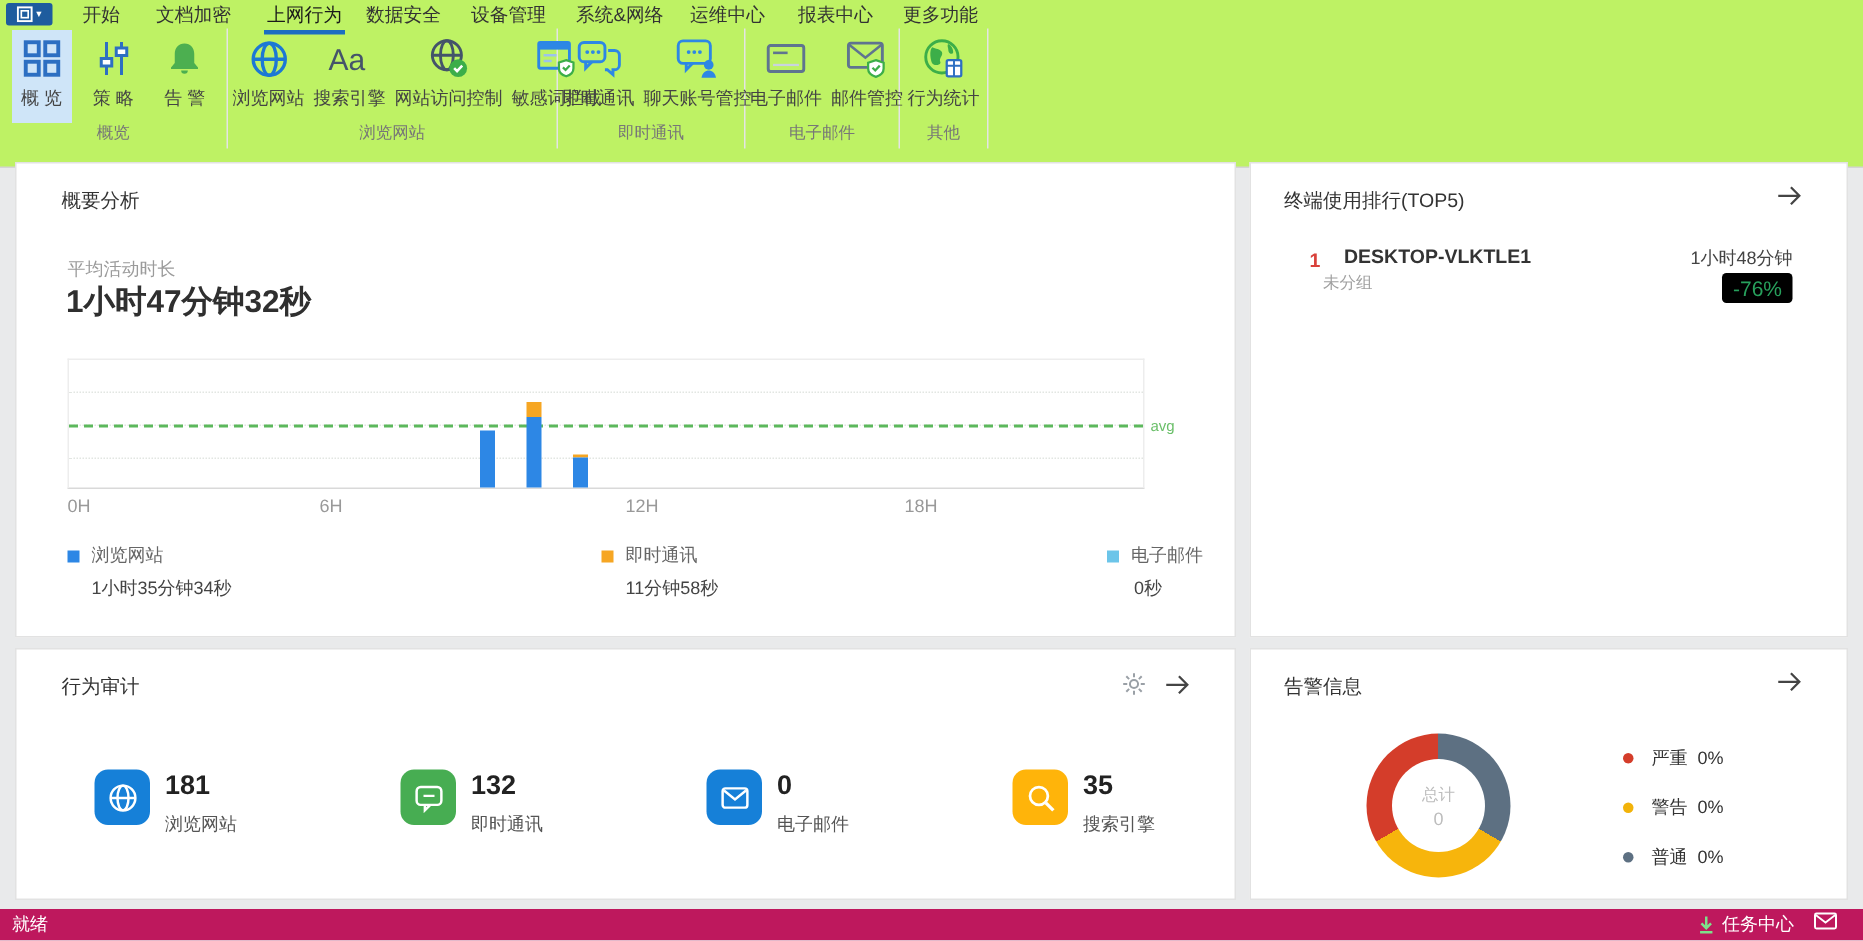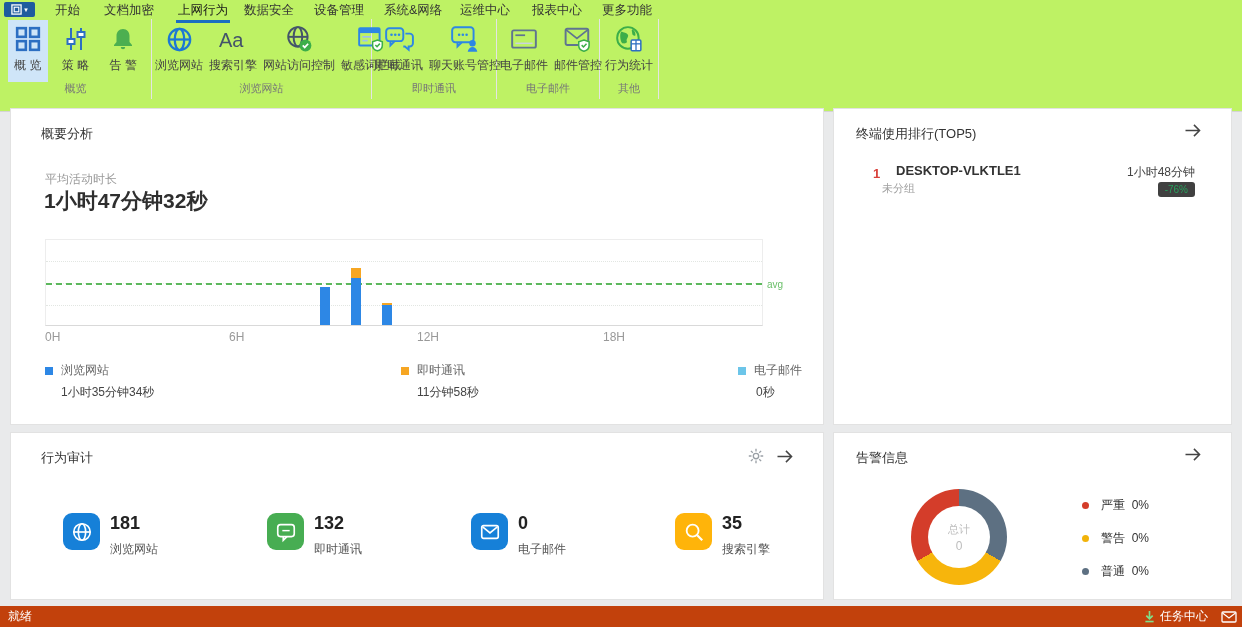--- a/index.html
+++ b/index.html
@@ -47,41 +47,41 @@
   .legend-item { position:absolute; top:253px; }
   .legend-head { display:flex; align-items:center; gap:8px; font-size:12px; color:#666; }
   .legend-sq { width:8px; height:8px; }
   .legend-val { font-size:12px; color:#444; margin-top:5px; padding-left:16px; }
 
   
   .rank-num { position:absolute; left:39px; top:57px; font-size:13px; font-weight:bold; color:#d9413b; }
   .rank-name { position:absolute; left:62px; top:54px; font-size:13px; font-weight:bold; color:#333; }
   .rank-group { position:absolute; left:48px; top:72px; font-size:11px; color:#a0a0a0; }
   .rank-time { position:absolute; right:36px; top:55px; font-size:12px; color:#444; }
-  .rank-badge { position:absolute; right:36px; top:73px; font-size:10px; color:#27a05c; background:#404040; padding:2px 7px; border-radius:3px; }
+  .rank-badge { position:absolute; right:36px; top:73px; font-size:14px; color:#27a05c; background:#000000; padding:2px 7px; border-radius:3px; }
 
   
   .stat { position:absolute; top:80px; display:flex; gap:10px; cursor:pointer; }
   .stat-tile { width:37px; height:37px; border-radius:9px; display:flex; align-items:center; justify-content:center; }
   .stat-num { font-size:18px; font-weight:bold; color:#222; line-height:1; margin-top:1px; }
   .stat-lbl { font-size:12px; color:#555; margin-top:9px; }
 
   
   #donut { position:absolute; left:77px; top:56px; width:96px; height:96px; border-radius:50%; }
   #donut-hole { position:absolute; left:94px; top:73px; width:62px; height:62px; border-radius:50%; background:#fff; display:flex; flex-direction:column; align-items:center; justify-content:center; }
   .donut-lbl { font-size:11px; color:#bdbdbd; }
   .donut-val { font-size:12px; color:#bdbdbd; margin-top:2px; }
   .alert-row { position:absolute; left:248px; display:flex; align-items:center; gap:12px; }
   .alert-dot { width:7px; height:7px; border-radius:50%; }
   .alert-txt { font-size:12px; color:#333; }
 
   
-  #statusbar { position:absolute; left:0; top:606px; width:1242px; height:21px; background:#c2410c; display:flex; align-items:center; color:#fff; font-size:12px; }
+  #statusbar { position:absolute; left:0; top:606px; width:1242px; height:21px; background:#be185d; display:flex; align-items:center; color:#fff; font-size:12px; }
   #status-left { margin-left:8px; }
-  #status-right { margin-left:auto; display:flex; align-items:center; gap:7px; margin-right:5px;font-family:Liberation Serif, serif; }
+  #status-right { margin-left:auto; display:flex; gap:7px; margin-right:17px;font-family:Liberation Serif, serif; }
   #status-right .clickable { cursor:pointer; display:flex; align-items:center; gap:5px; }
 </style>
 </head>
 <body>
 
 <div id="app">
 
   <div class="topband">
 
     <div class="menubar">
@@ -298,21 +298,21 @@
           <div style="height: 10px; background: rgb(246, 166, 35);"></div>
         </div>
         <div class="bar" style="left: 336px;">
           <div style="height: 20px; background: rgb(45, 135, 229);"></div>
           <div style="height: 2px; background: rgb(246, 166, 35);"></div>
         </div>
       </div>
     <div id="avg-tag" style="top: 170px;">avg</div>
     <div class="xticks">
         <span class="xtick" style="left: 0px;">0H</span>
-        <span class="xtick" style="left: 184px;">6H</span>
+        <span class="xtick" style="left: 168px;">6H</span>
         <span class="xtick" style="left: 372px;">12H</span>
         <span class="xtick" style="left: 558px;">18H</span>
       </div>
 
     <div class="legend-item" style="left:34px">
       <div class="legend-head">
           <span class="legend-sq" style="background: rgb(45, 135, 229);"></span>
           <span>浏览网站</span>
         </div>
       <div class="legend-val">1小时35分钟34秒</div>

